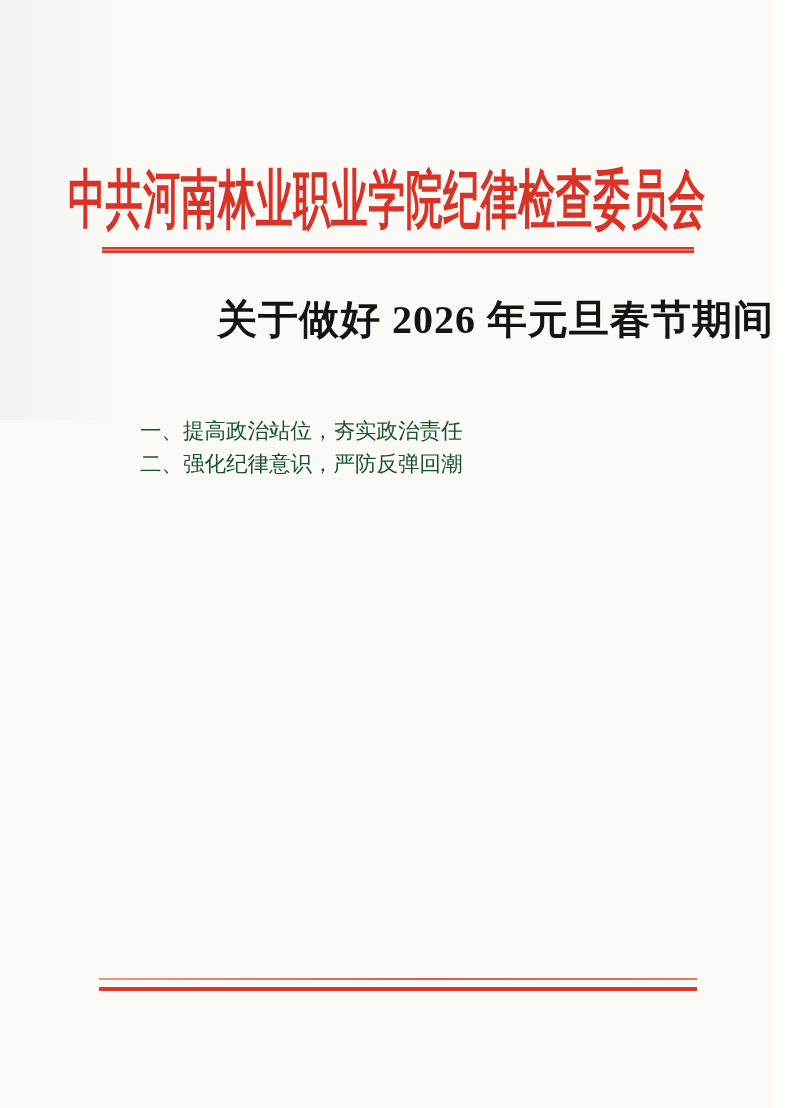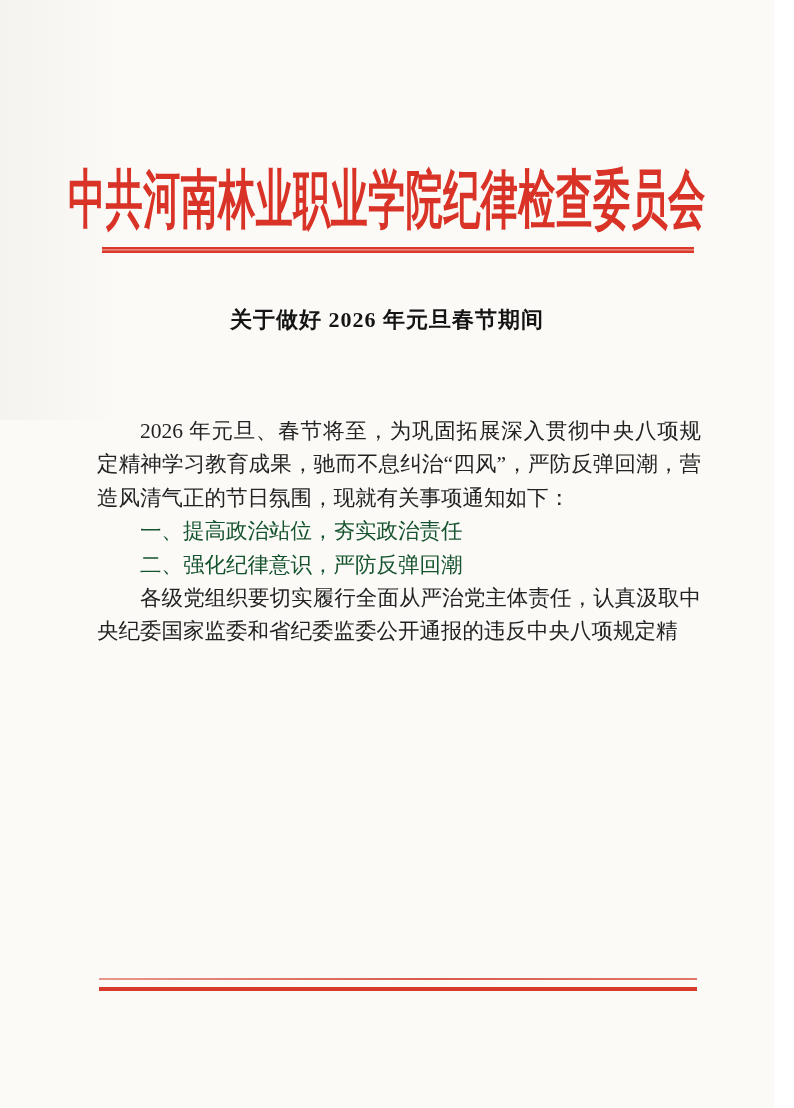--- a/index.html
+++ b/index.html
@@ -41,22 +41,22 @@
     background: linear-gradient(to bottom,
       #d93a2b 0%, #d93a2b 32%,
       #f0b2a8 48%, #d93a2b 66%, #d93a2b 100%);
   }
 
   .doc-title {
     position: absolute;
     top: 297px;
     left: 0;
     width: 100%;
-    text-align: center;
-    font-size: 22px;
+    text-align: right;
+    font-size: 40px;
     line-height: 45px;
     font-weight: bold;
     color: #141414;
     letter-spacing: 1px;
   }
 
   .body-text {
     position: absolute;
     top: 415px;
     left: 97px;
@@ -110,21 +110,19 @@
 
   <div class="org-title">中共河南林业职业学院纪律检查委员会</div>
 
   <div class="header-rule"></div>
 
   <div class="doc-title">
     <div>关于做好 2026 年元旦春节期间</div>
   </div>
 
   <div class="body-text">
-    <p class="para">2026 年元旦、春节将至，为巩固拓展深入贯彻中央八项规定精神学习教育成果，驰而不息纠治“四风”，严防反弹回潮，营造风清气正的节日氛围，现就有关事项通知如下：</p>
     <p class="heading">一、提高政治站位，夯实政治责任</p>
     <p class="heading">二、强化纪律意识，严防反弹回潮</p>
-    <p class="para">各级党组织要切实履行全面从严治党主体责任，认真汲取中央纪委国家监委和省纪委监委公开通报的违反中央八项规定精</p>
   </div>
 
   <div class="footer-rule-thin"></div>
   <div class="footer-rule-thick"></div>
 </div>
 
 </body></html>

